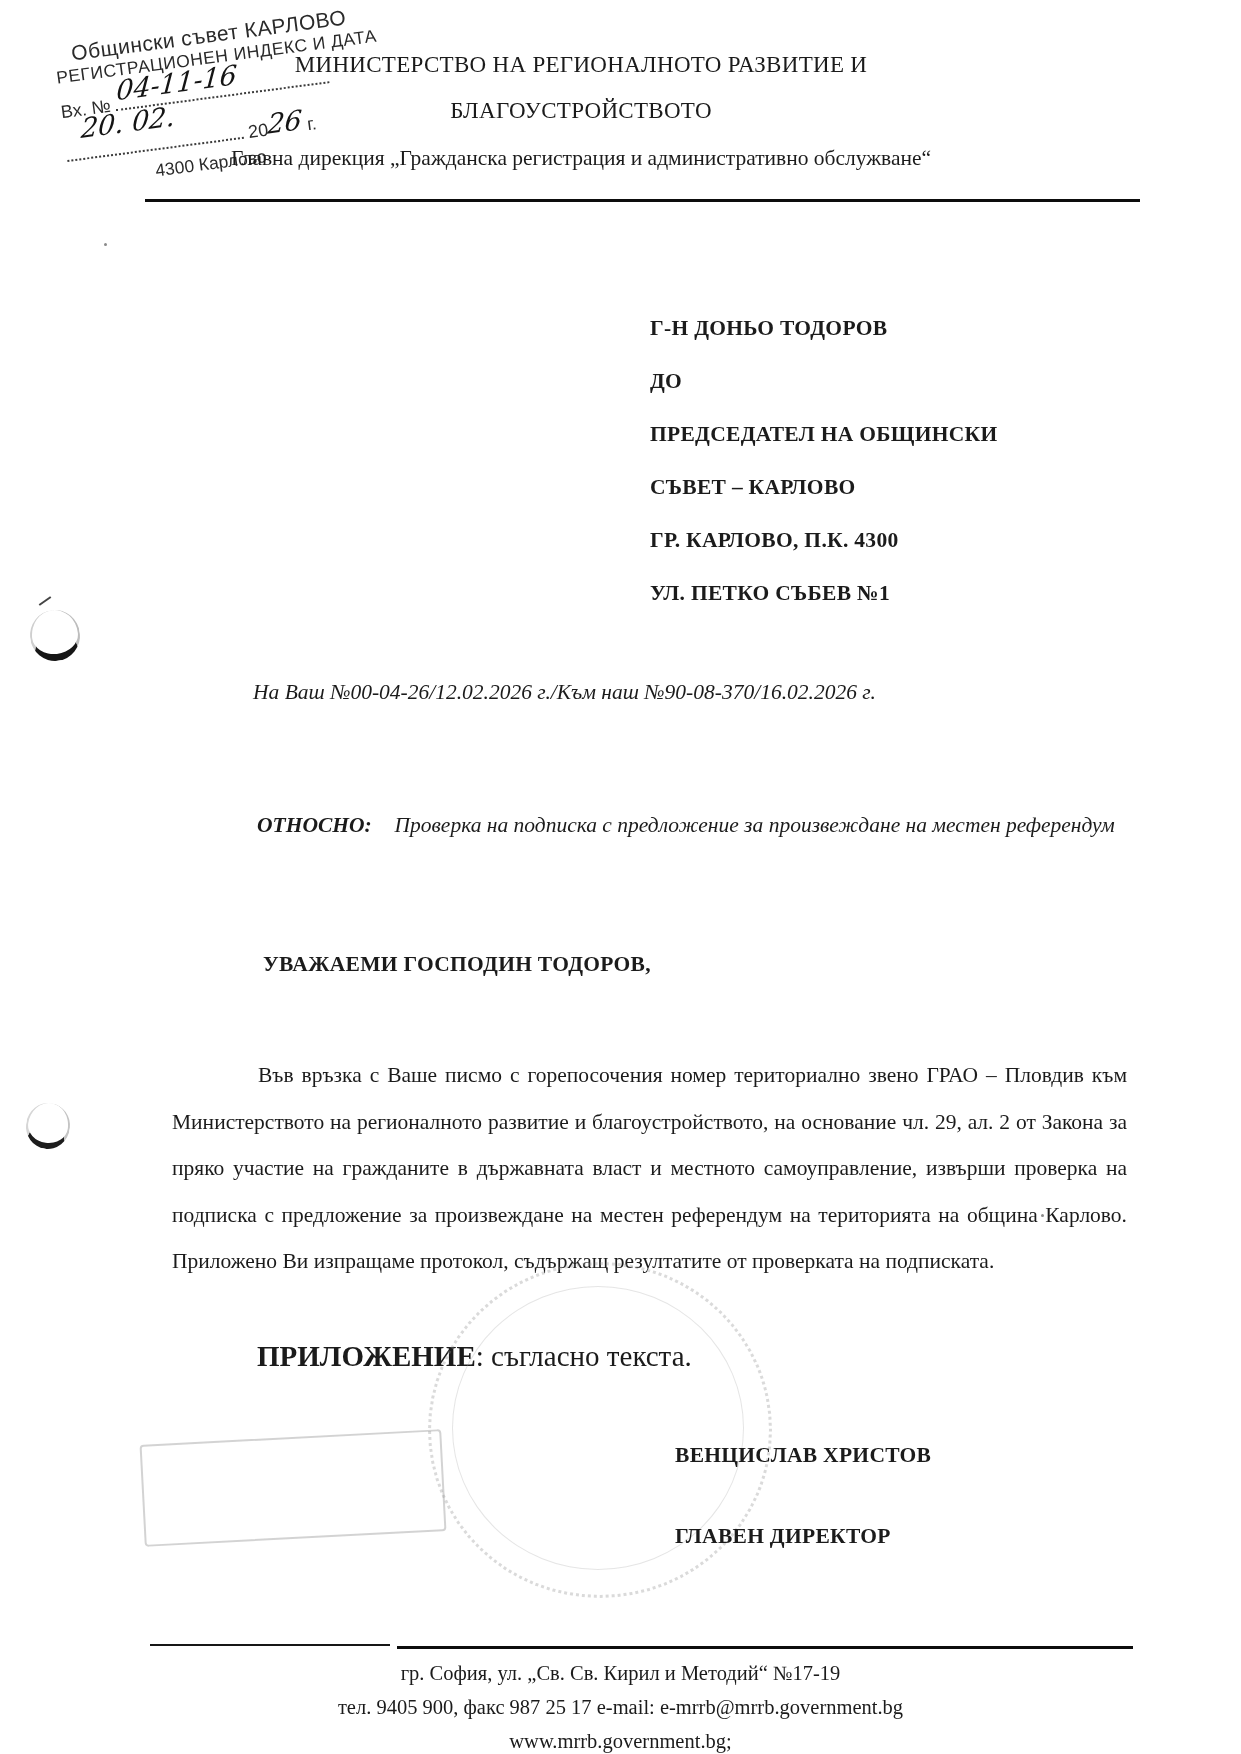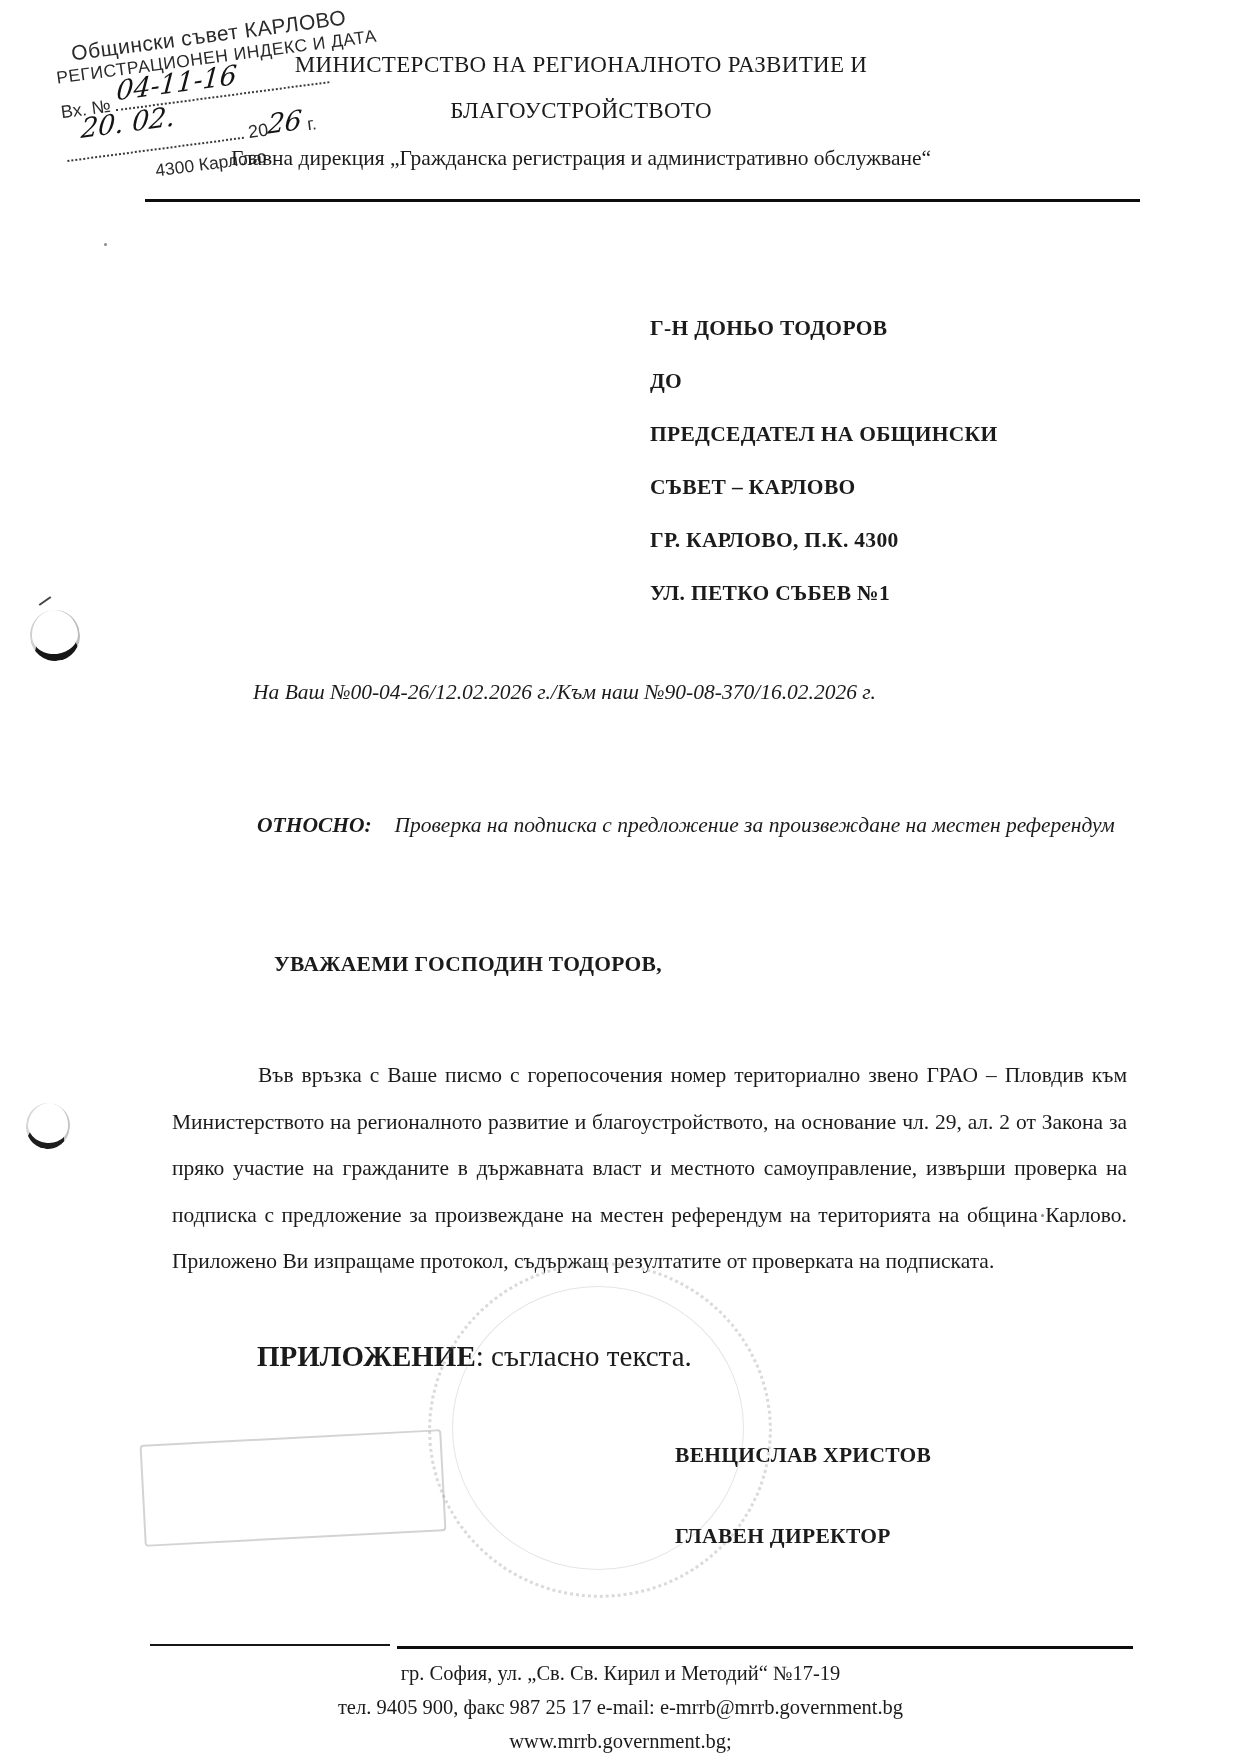--- a/index.html
+++ b/index.html
@@ -42,21 +42,21 @@
     border-left:2px solid #cfcfcf;border-right:2px solid #bdbdbd;border-bottom:7px solid #161616;transform:rotate(-6deg);}
   .punch-2{left:26px;top:1103px;width:40px;height:40px;
     border-left:2px solid #d6d6d6;border-right:2px solid #c4c4c4;border-bottom:6px solid #1d1d1d;transform:rotate(8deg);}
   .tick{position:absolute;left:38px;top:600px;width:14px;height:2px;background:#444;transform:rotate(-35deg);}
   .speck{position:absolute;width:3px;height:3px;border-radius:50%;background:#8a8a8a;}
   
   .reference{position:absolute;left:253px;top:680px;font-style:italic;font-size:21.5px;white-space:nowrap;}
   .subject{position:absolute;left:257px;top:798px;width:880px;font-size:21.5px;display:flex;font-style:italic;}
   .subject .lbl{font-weight:bold;white-space:nowrap;margin-right:12px;line-height:54px;}
   .subject .txt{width:742px;line-height:54px;text-align:center;}
-  .salutation{position:absolute;left:274px;top:952px;font-weight:bold;font-size:21.5px;letter-spacing:.3px;}
+  .salutation{position:absolute;left:263px;top:952px;font-weight:bold;font-size:21.5px;letter-spacing:.3px;}
   .body-par{
     position:absolute;left:172px;top:1052px;width:955px;
     font-size:21.5px;line-height:46.5px;text-align:justify;text-indent:86px;
   }
   .attachment{position:absolute;left:257px;top:1340px;font-size:29px;}
   .attachment b{font-weight:bold;}
   
   .faint-rect{
     position:absolute;left:142px;top:1437px;width:298px;height:98px;
     border:2px solid rgba(140,140,140,.38);border-radius:4px;transform:rotate(-3deg);

